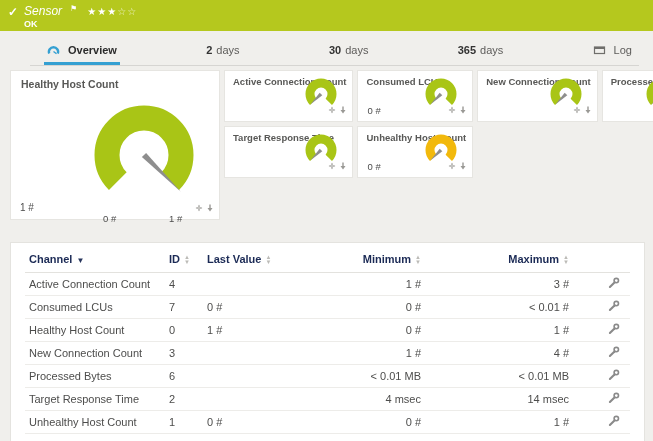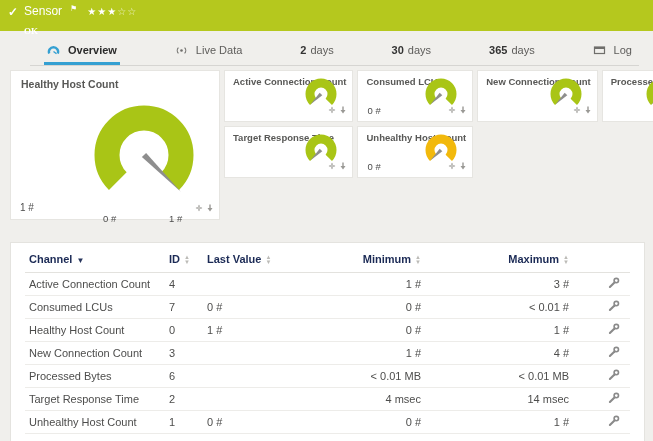--- a/index.html
+++ b/index.html
@@ -3,26 +3,26 @@
 <meta charset="utf-8">
 <style>
   html,body{margin:0;padding:0;}
   body{font-family:"Liberation Sans", sans-serif; background:#e8e7e4;}
   .page{position:relative;width:653px;height:441px;overflow:hidden;background:#f0efec;}
 
   
   .topbar{height:31px;background:#b5c81e;color:#fff;display:flex;align-items:flex-start;padding:4px 0 0 8px;box-sizing:border-box;}
   .chk{font-size:12px;font-weight:bold;margin:1px 6px 0 0;}
   .titleline{display:flex;align-items:baseline;}
-  .kind{font-size:12px;margin-right:6px;}
+  .kind{font-style:italic;font-size:12px;margin-right:6px;}
   .sname{font-size:13px;font-weight:bold;letter-spacing:.2px;}
   .flag{font-size:8px;vertical-align:top;margin-left:2px;position:relative;top:-4px;}
   .stars{margin-left:10px;font-size:10px;letter-spacing:1px;}
   .stars .off{opacity:.75;}
-  .statustxt{font-size:9px;font-weight:bold;margin-top:8px;font-family:Liberation Serif, serif;}
+  .statustxt{font-size:9px;font-weight:bold;margin-top:1px;}
 
   
   .tabs{display:flex;justify-content:space-between;align-items:flex-end;margin:0 14px 0 30px;padding:10px 4px 0 14px;border-bottom:1px solid #d6d5d2;height:24px;box-sizing:content-box;}
   .tab{display:flex;align-items:center;gap:4px;font-size:11px;color:#5d5c5a;padding:0 3px 6px 3px;border-bottom:3px solid transparent;cursor:pointer;white-space:nowrap;}
   .tab b{color:#333;font-weight:bold;}
   .tab .tlabel{color:#5d5c5a;}
   .tab.active{border-bottom-color:#35a0d2;}
   .tab.active .tlabel{color:#2b2b2b;font-weight:bold;}
   .ticon{display:inline-flex;width:13px;height:12px;}
   .ticon svg{width:13px;height:12px;}
@@ -83,30 +83,20 @@
       <span class="ticon">
           <svg viewBox="0 0 13 12">
             <path d="M2.2 9.5 A4.6 4.6 0 1 1 10.8 9.5" fill="none" stroke="#35a0d2" stroke-width="2.4"></path>
             <line x1="6.5" y1="7.5" x2="9.5" y2="9.8" stroke="#35a0d2" stroke-width="1.4"></line>
           </svg>
         </span>
       <b></b>
         <span class="tlabel">Overview</span>
     </div>
     <div class="tab">
-      <span class="ticon">
-          <svg viewBox="0 0 13 12">
-            <circle cx="6.5" cy="6.5" r="1.3" fill="#6f6e6b"></circle>
-            <path d="M3.4 3.6 a4.2 4.2 0 0 0 0 5.8 M9.6 3.6 a4.2 4.2 0 0 1 0 5.8" fill="none" stroke="#6f6e6b" stroke-width="1.1"></path>
-          </svg>
-        </span>
-      <b></b>
-        <span class="tlabel">Live Data</span>
-    </div>
-    <div class="tab">
       <b>2</b>
         <span class="tlabel">days</span>
     </div>
     <div class="tab">
       <b>30</b>
         <span class="tlabel">days</span>
     </div>
     <div class="tab">
       <b>365</b>
         <span class="tlabel">days</span>

